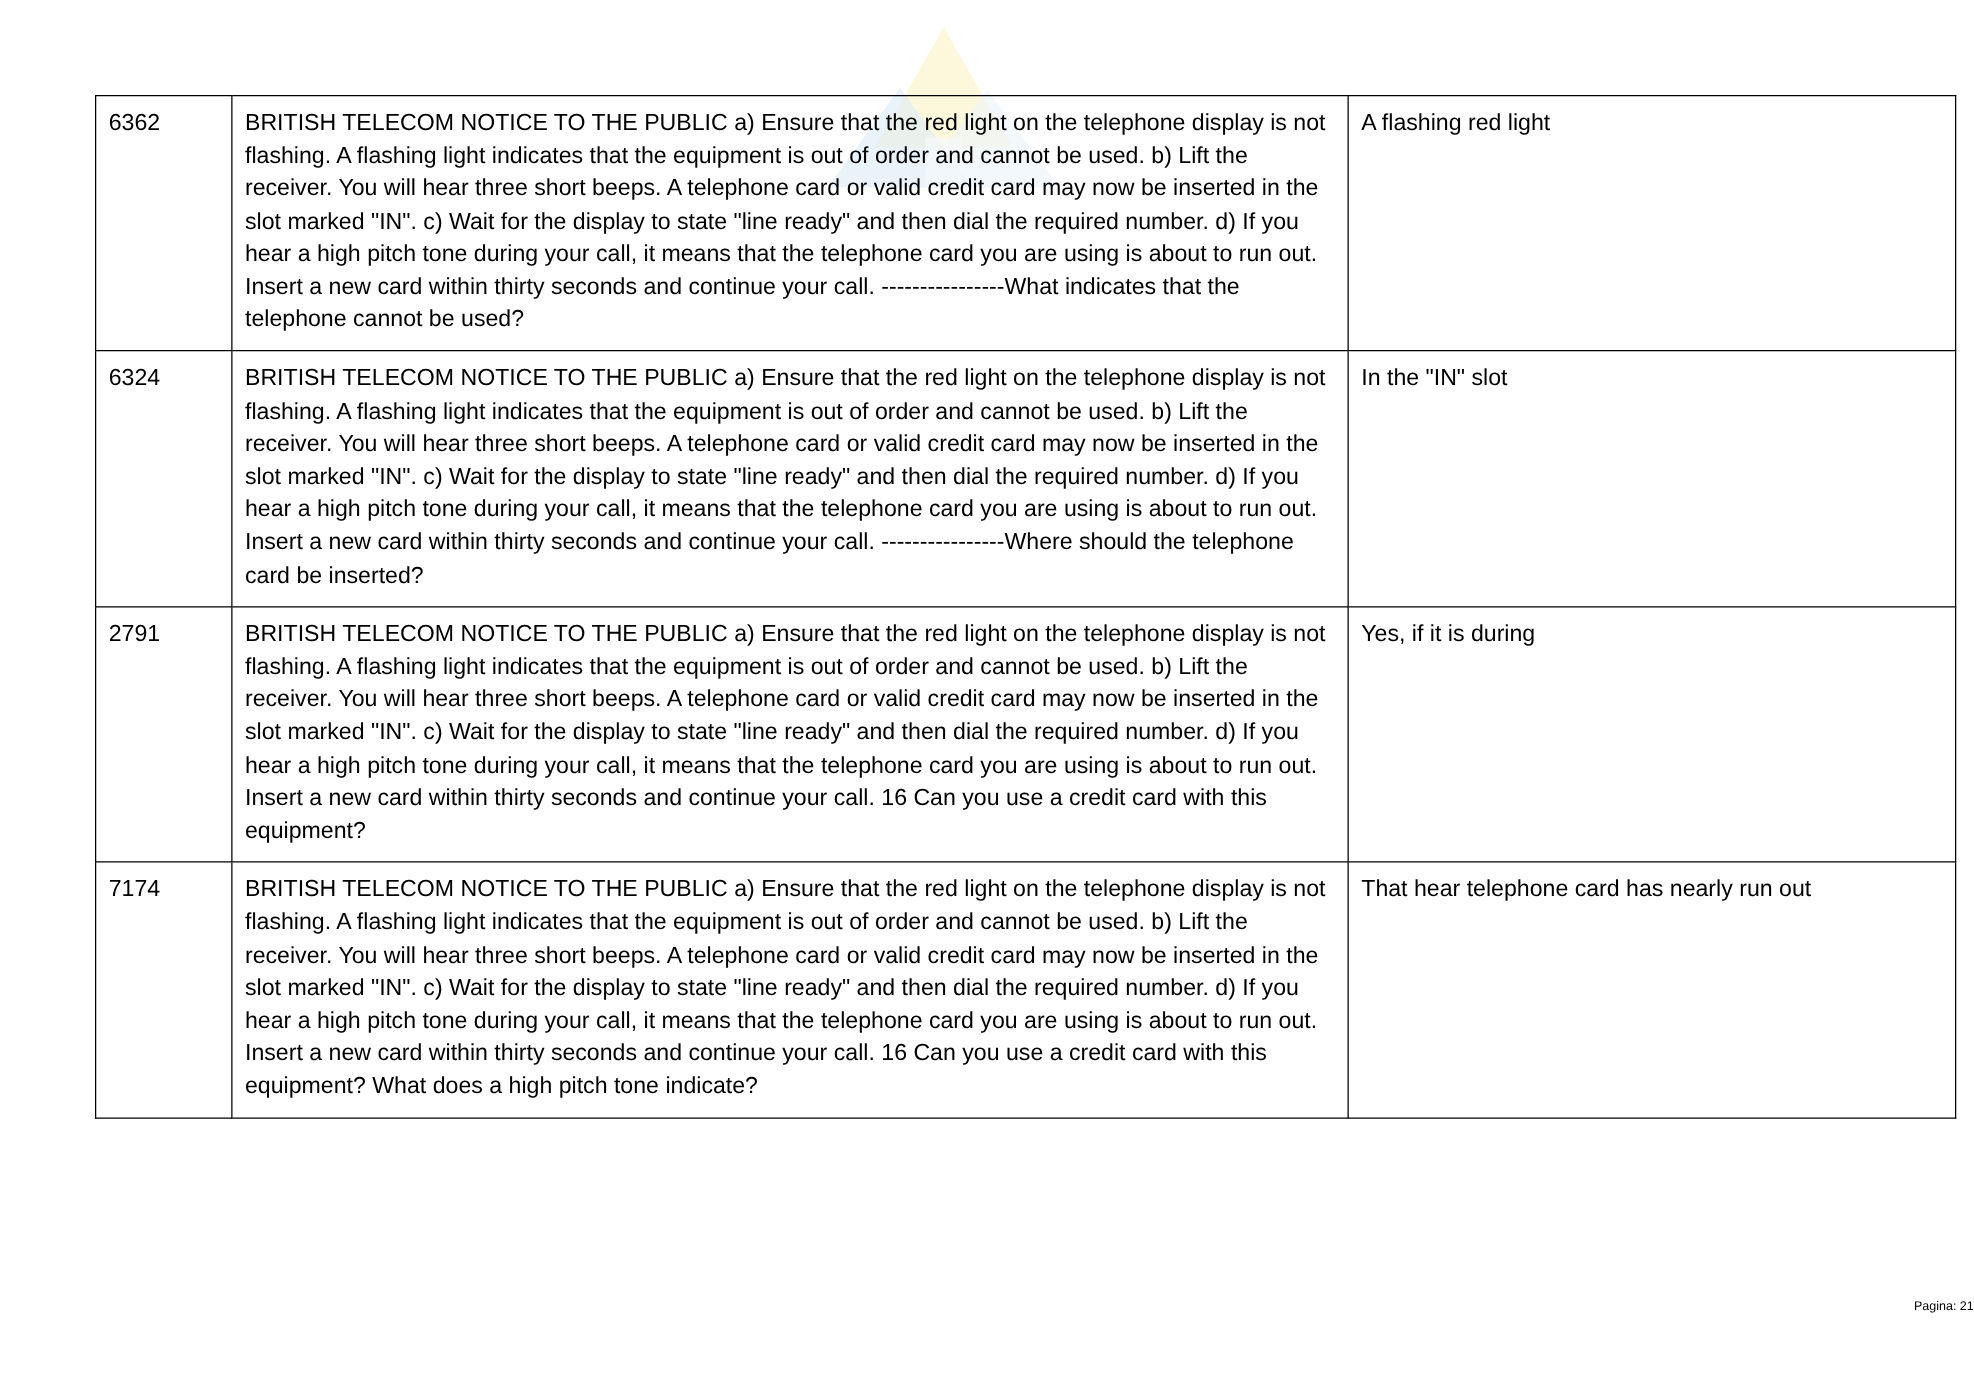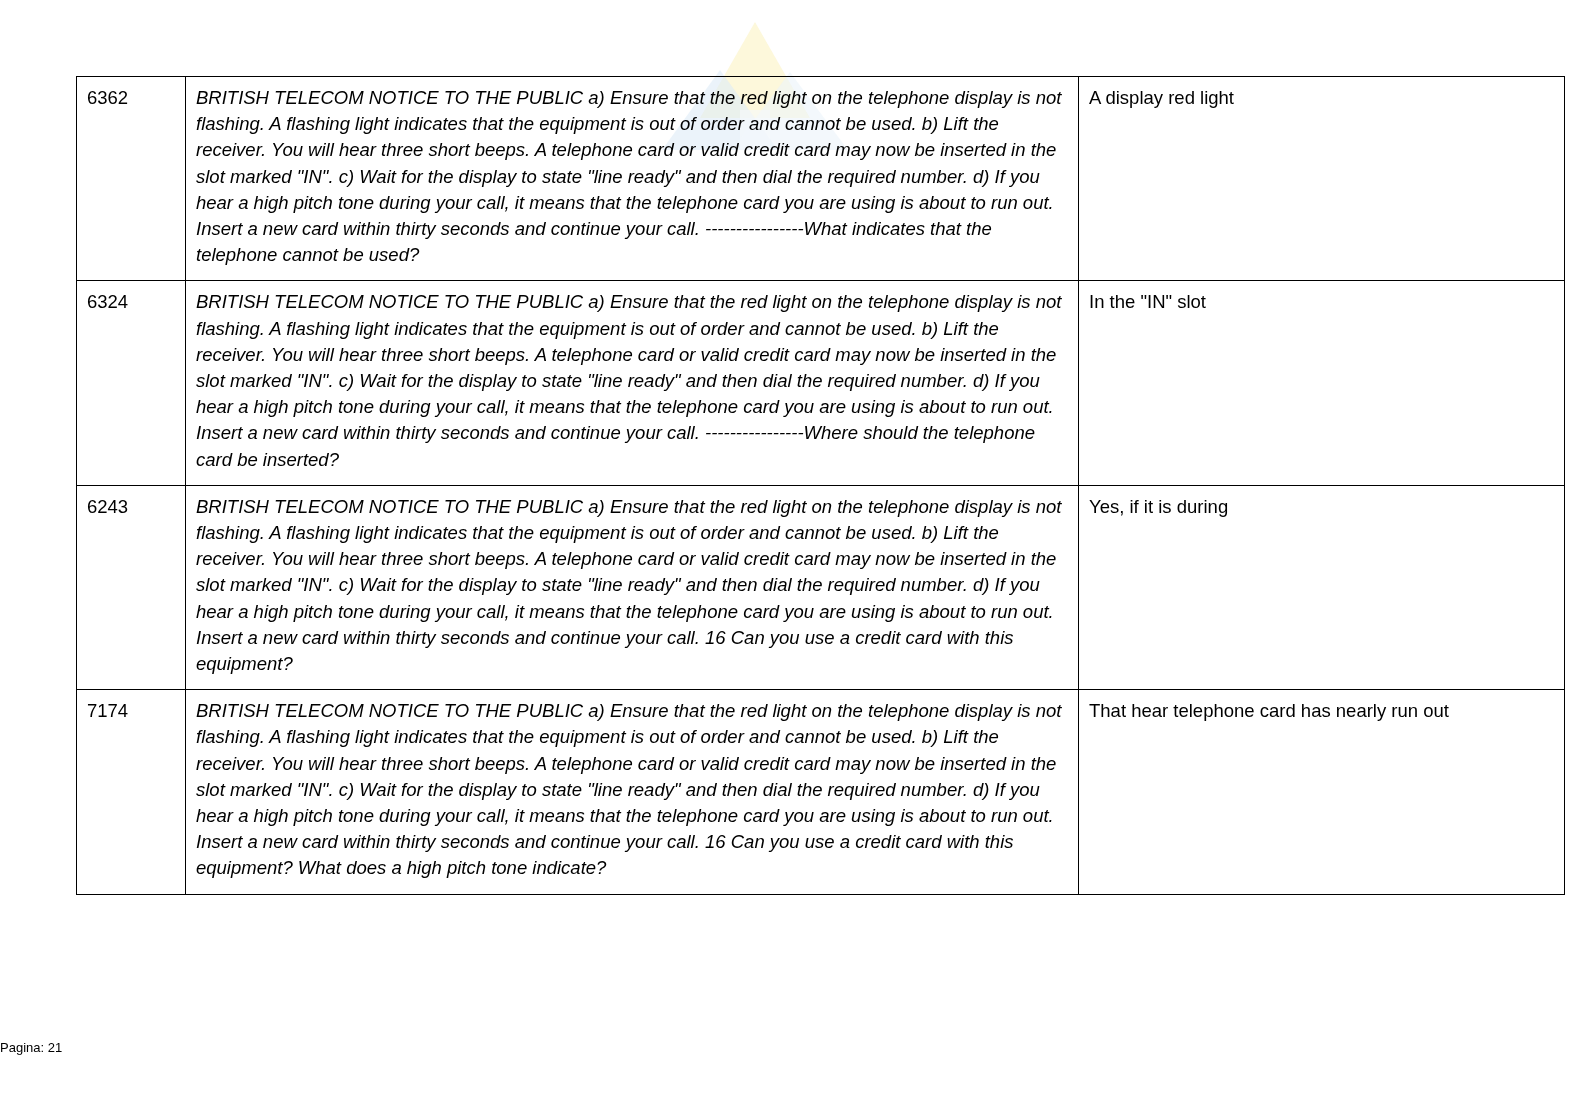--- a/index.html
+++ b/index.html
@@ -49,33 +49,32 @@
     padding: 8px 10px 12px 10px;
     font-size: 18.5px;
     line-height: 26.2px;
   }
   .col-id {
     width: 88px;
     text-align: left;
   }
   .col-text {
     width: 872px;
-    font-style: italic;
   }
   .col-answer {
     width: 465px;
   }
 
   .footer {
     position: absolute;
     left: 0;
     top: 1040px;
     width: 1579px;
-    text-align: left;
-    font-size: 13px;
+    text-align: right;
+    font-size: 10px;
     color: #000000;
   }
 </style>
 </head>
 <body>
 
 <div class="page">
 
   <div class="watermark">
     <svg viewBox="0 0 190 150" width="190" height="150" xmlns="http://www.w3.org/2000/svg">
@@ -84,29 +83,29 @@
       <polygon points="130,62 188,140 72,140" fill="#d9e9f7" opacity="0.6"></polygon>
       <rect x="80" y="100" width="30" height="40" fill="#eef4fa" opacity="0.6"></rect>
     </svg>
   </div>
 
   <table class="qa-table">
     <tbody>
       <tr>
         <td class="col-id">6362</td>
         <td class="col-text">BRITISH TELECOM NOTICE TO THE PUBLIC a) Ensure that the red light on the telephone display is not flashing. A flashing light indicates that the equipment is out of order and cannot be used. b) Lift the receiver. You will hear three short beeps. A telephone card or valid credit card may now be inserted in the slot marked "IN". c) Wait for the display to state "line ready" and then dial the required number. d) If you hear a high pitch tone during your call, it means that the telephone card you are using is about to run out. Insert a new card within thirty seconds and continue your call. ----------------What indicates that the telephone cannot be used?</td>
-        <td class="col-answer">A display red light</td>
+        <td class="col-answer">A flashing red light</td>
       </tr>
       <tr>
         <td class="col-id">6324</td>
         <td class="col-text">BRITISH TELECOM NOTICE TO THE PUBLIC a) Ensure that the red light on the telephone display is not flashing. A flashing light indicates that the equipment is out of order and cannot be used. b) Lift the receiver. You will hear three short beeps. A telephone card or valid credit card may now be inserted in the slot marked "IN". c) Wait for the display to state "line ready" and then dial the required number. d) If you hear a high pitch tone during your call, it means that the telephone card you are using is about to run out. Insert a new card within thirty seconds and continue your call. ----------------Where should the telephone card be inserted?</td>
         <td class="col-answer">In the "IN" slot</td>
       </tr>
       <tr>
-        <td class="col-id">6243</td>
+        <td class="col-id">2791</td>
         <td class="col-text">BRITISH TELECOM NOTICE TO THE PUBLIC a) Ensure that the red light on the telephone display is not flashing. A flashing light indicates that the equipment is out of order and cannot be used. b) Lift the receiver. You will hear three short beeps. A telephone card or valid credit card may now be inserted in the slot marked "IN". c) Wait for the display to state "line ready" and then dial the required number. d) If you hear a high pitch tone during your call, it means that the telephone card you are using is about to run out. Insert a new card within thirty seconds and continue your call. 16 Can you use a credit card with this equipment?</td>
         <td class="col-answer">Yes, if it is during</td>
       </tr>
       <tr>
         <td class="col-id">7174</td>
         <td class="col-text">BRITISH TELECOM NOTICE TO THE PUBLIC a) Ensure that the red light on the telephone display is not flashing. A flashing light indicates that the equipment is out of order and cannot be used. b) Lift the receiver. You will hear three short beeps. A telephone card or valid credit card may now be inserted in the slot marked "IN". c) Wait for the display to state "line ready" and then dial the required number. d) If you hear a high pitch tone during your call, it means that the telephone card you are using is about to run out. Insert a new card within thirty seconds and continue your call. 16 Can you use a credit card with this equipment? What does a high pitch tone indicate?</td>
         <td class="col-answer">That hear telephone card has nearly run out</td>
       </tr>
     </tbody>
   </table>

